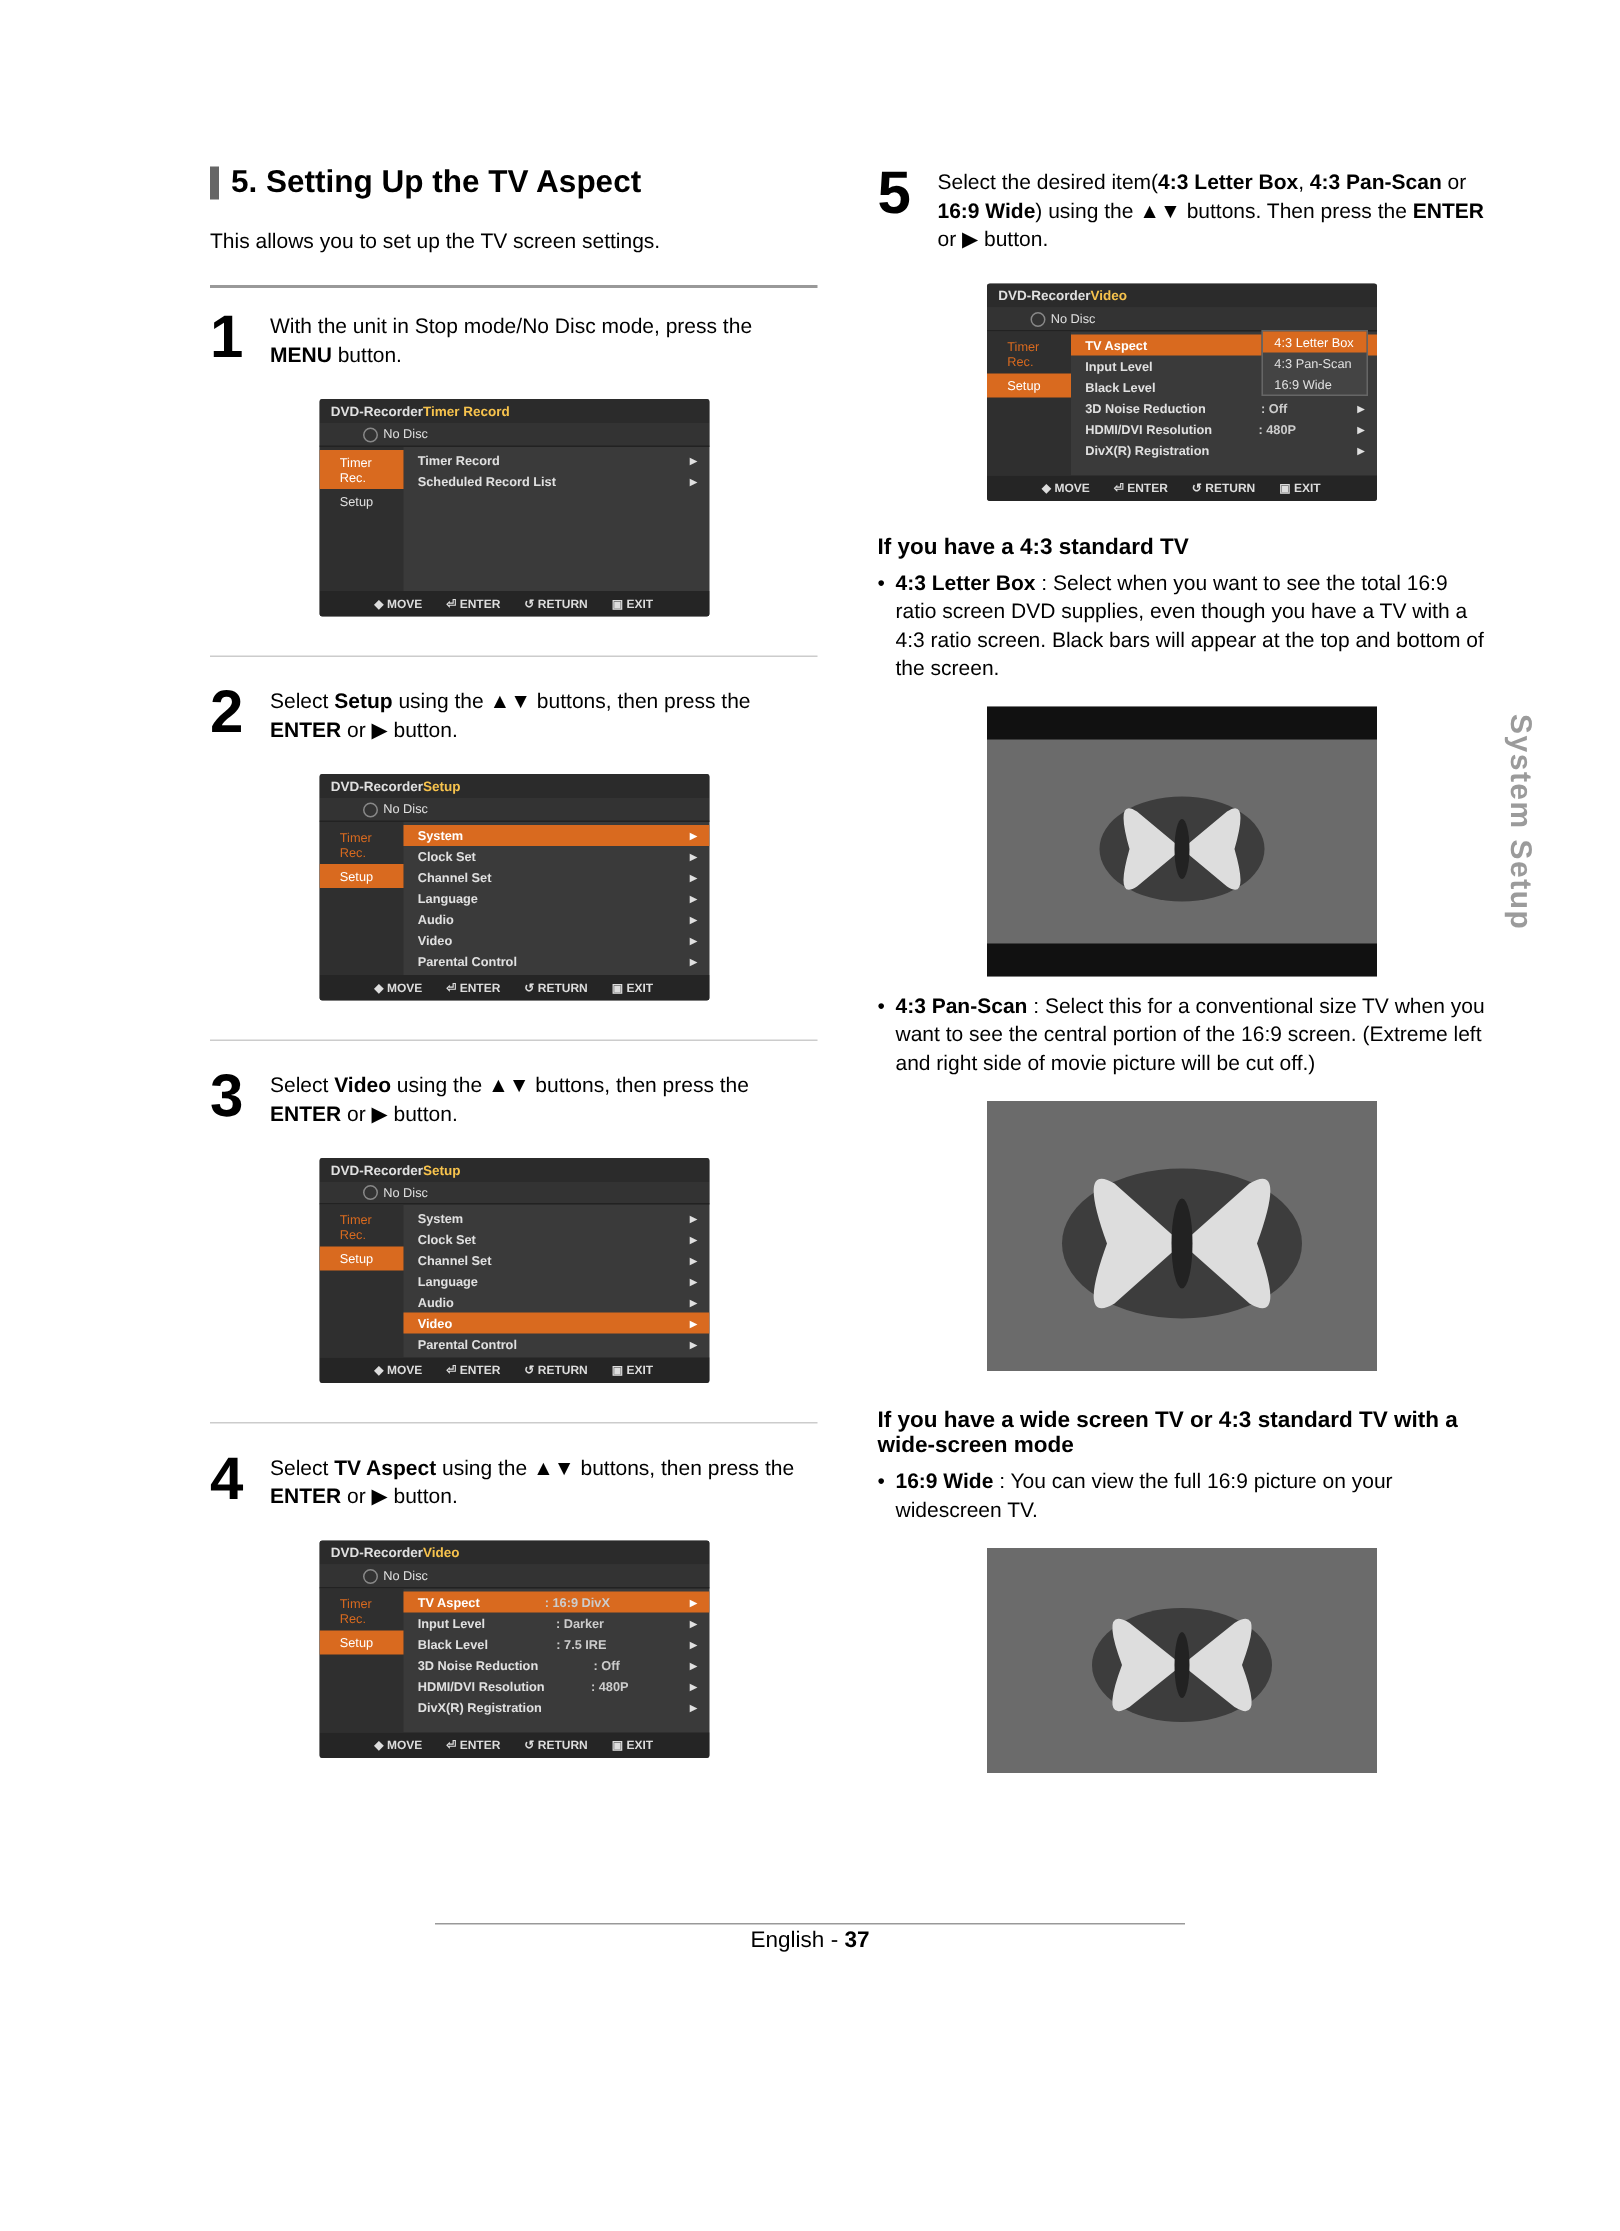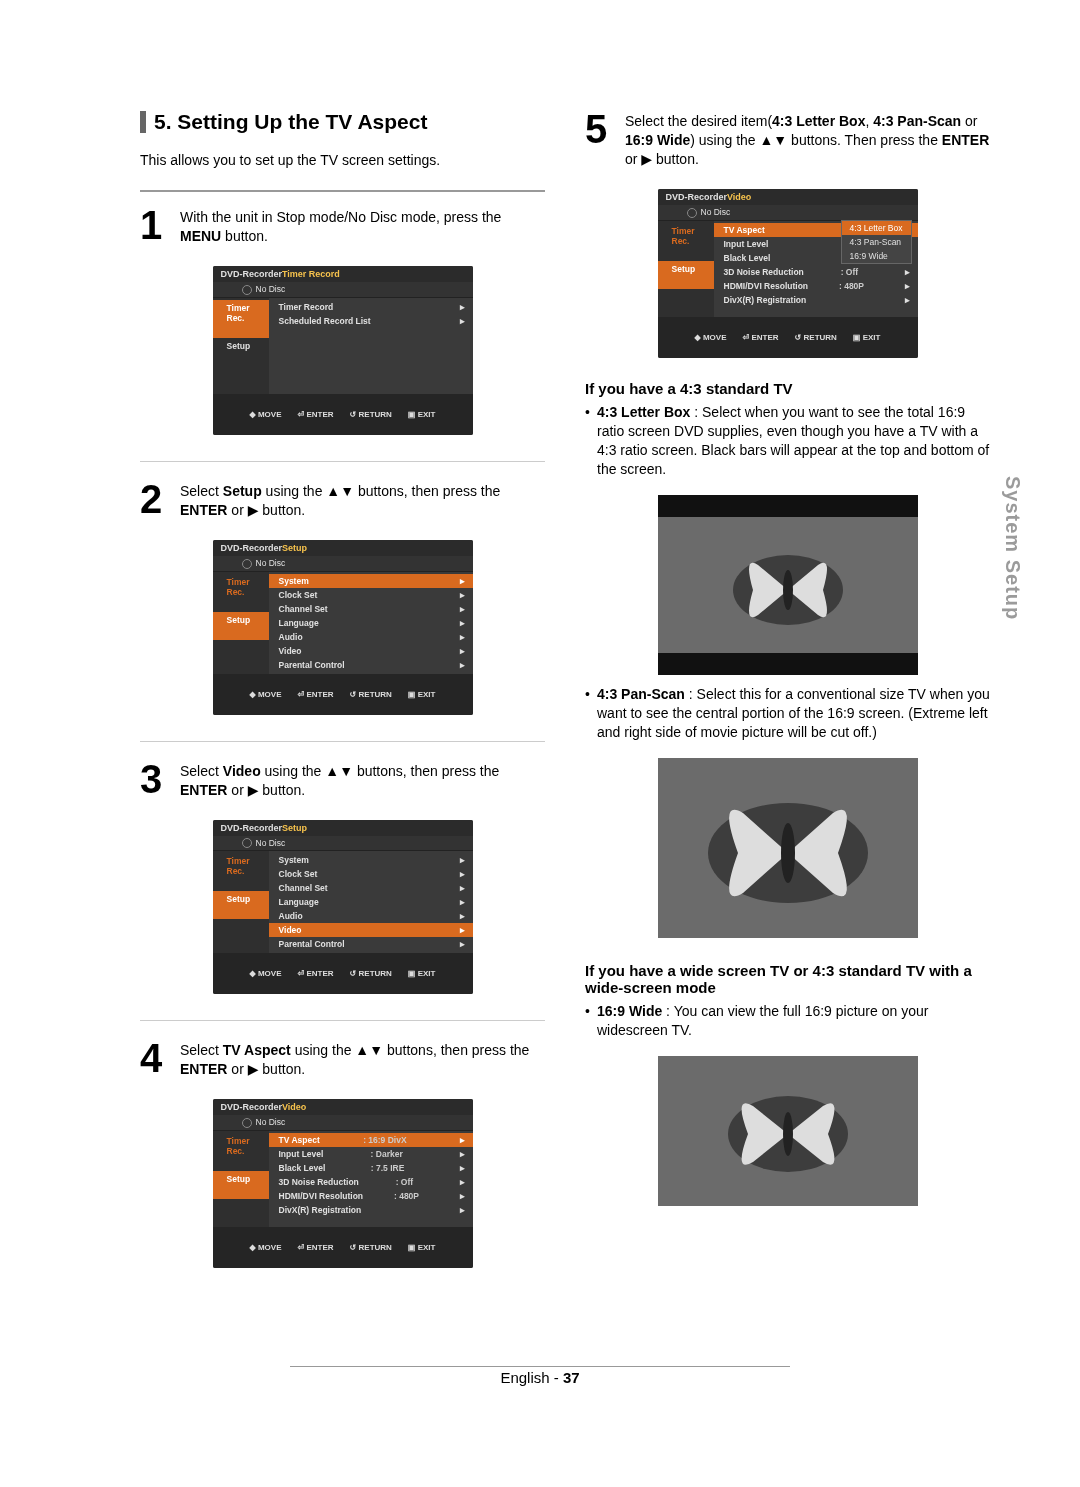--- a/index.html
+++ b/index.html
@@ -95,22 +95,22 @@
   .osd-body {
     display: flex;
     min-height: 96px;
   }
   .osd-side {
     width: 56px;
     background: #2f2f2f;
     padding-top: 2px;
   }
   .osd-side-item {
-    padding: 3px 4px 15px 14px;
-    font-weight: bold;
+    padding: 3px 4px 3px 14px;
+    font-weight: normal;
     font-size: 8.5px;
   }
   .osd-side-item.active { background: #d96a1f; color: #fff; }
   .osd-main {
     flex: 1;
     padding: 2px 0;
   }
   .osd-row {
     display: flex;
     align-items: center;
@@ -129,21 +129,21 @@
     border:1px solid #666;
     font-size:8.5px;
   }
   .osd-subwrap { position: relative; }
   .osd-sub div { padding:2px 8px; }
   .osd-sub .sel { background:#d96a1f; color:#fff; }
   .osd-foot {
     display: flex;
     gap: 16px;
     justify-content: center;
-    padding: 16px 6px;
+    padding: 4px 6px;
     background: #252525;
     font-size: 8px;
     font-weight: bold;
   }
   .osd-foot span { color: #ddd; }
 
   
   .sub-head {
     font-weight: bold;
     font-size: 15px;

